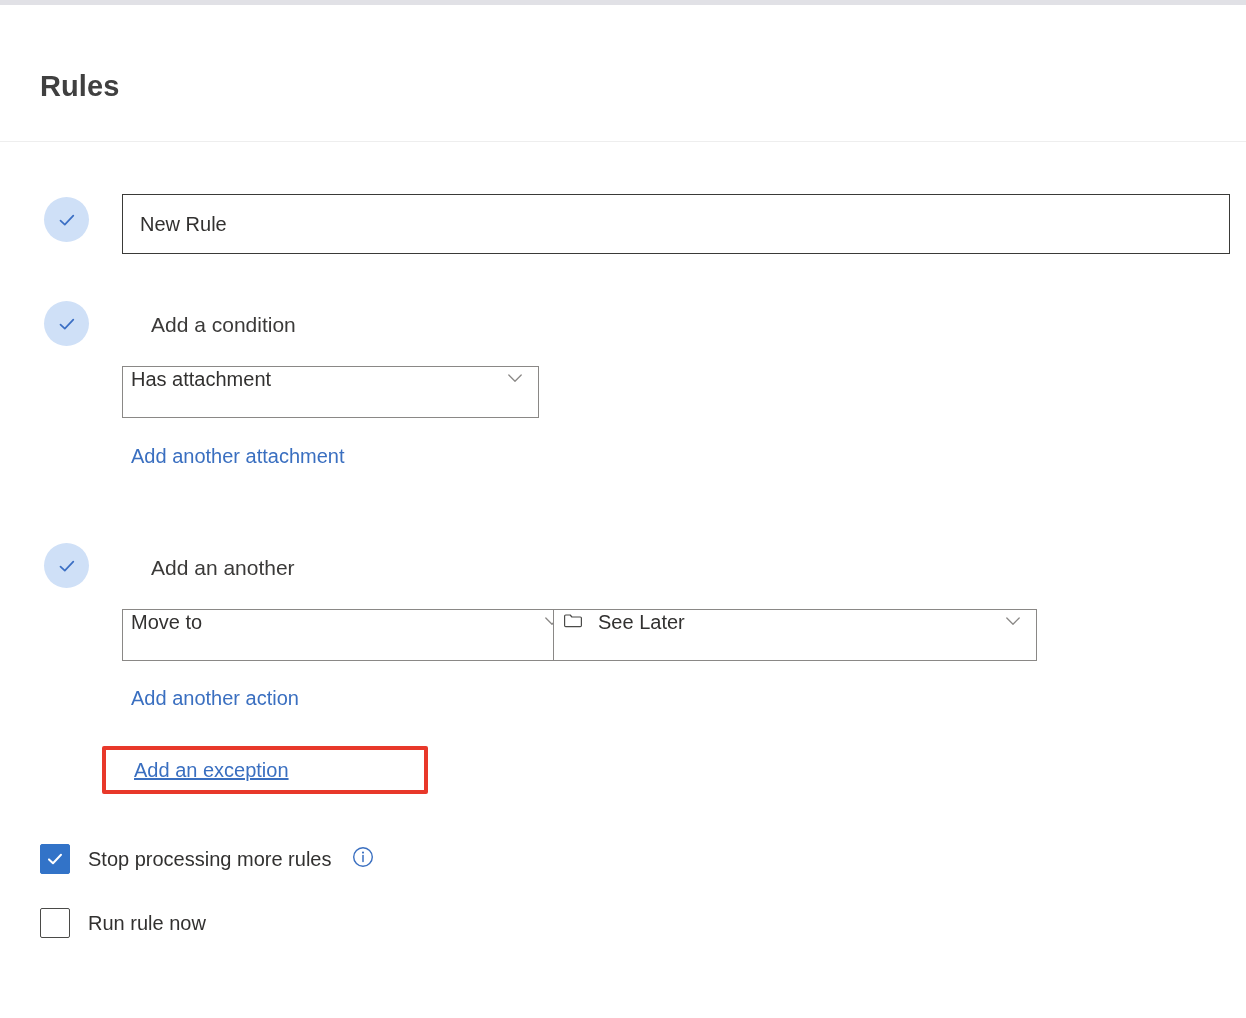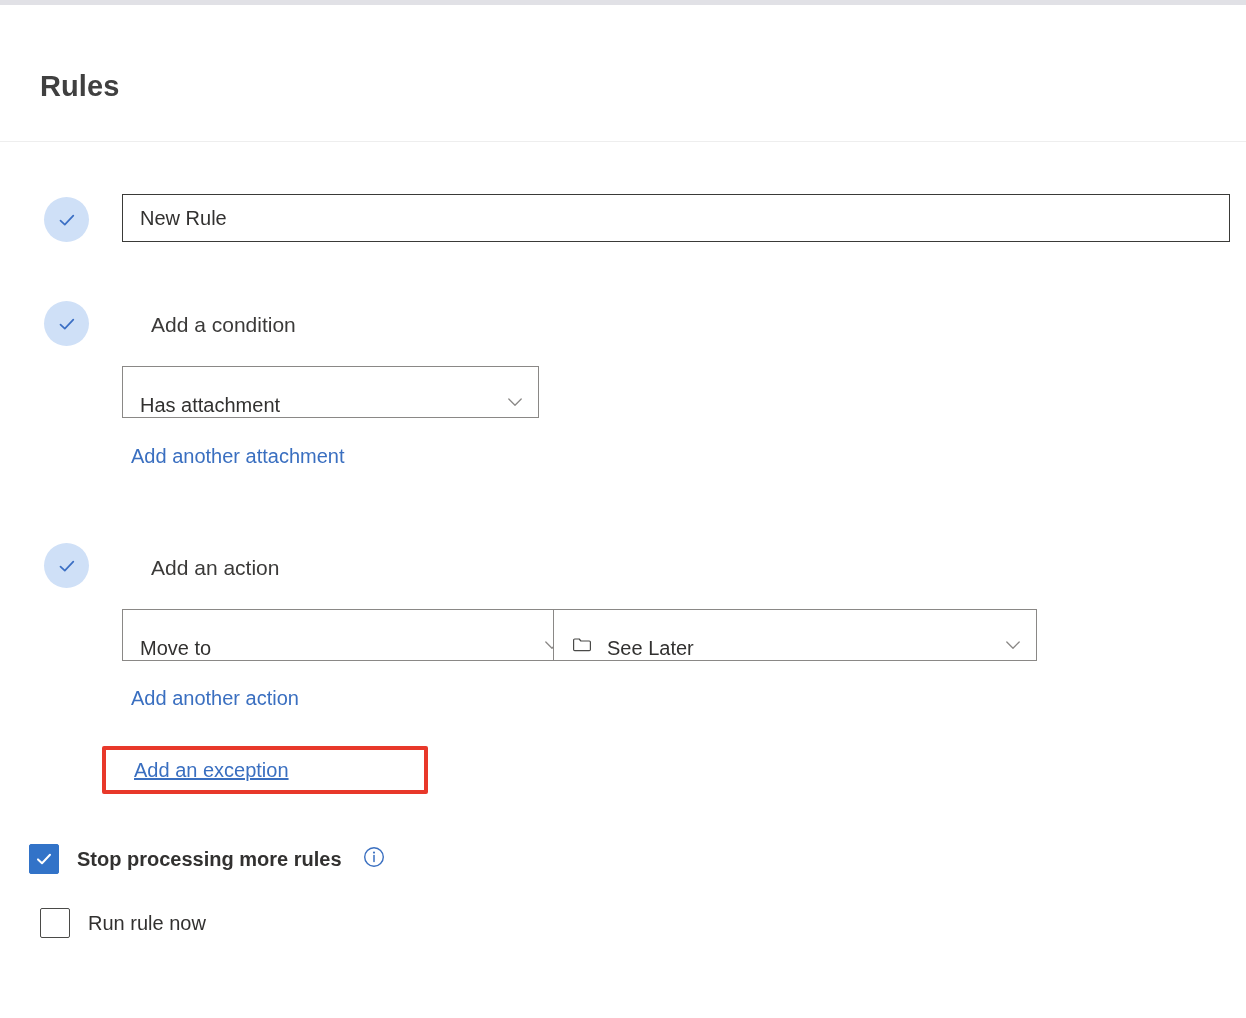--- a/index.html
+++ b/index.html
@@ -68,42 +68,42 @@
     white-space: nowrap;
     margin-left: 29px;
   }
 
   
   #rule-name-input {
     position: absolute;
     left: 122px;
     top: 194px;
     width: 1108px;
-    height: 48px;
+    height: 60px;
     box-sizing: border-box;
     border: 1px solid #3a3a38;
     background: #ffffff;
     font-family: "Liberation Sans", sans-serif;
     font-size: 20px;
     color: #323130;
     padding: 0 17px;
     outline: none;
     border-radius: 0;
   }
 
   
   .dropdown {
     position: absolute;
     box-sizing: border-box;
     height: 52px;
     border: 1px solid #8a8886;
     background: #ffffff;
     display: flex;
-    align-items: flex-end;
-    padding: 0 12px 0 17px;
+    align-items: flex-start;
+    padding: 0 12px 0 8px;
     cursor: pointer;
   }
   .dropdown .dd-text {
     font-size: 20px;
     color: #323130;
     white-space: nowrap;
     flex: 1;
     line-height: 24px;
   }
   .dropdown .chev {
@@ -179,21 +179,21 @@
     white-space: nowrap;
     line-height: 26px;
   }
   .info-ico {
     margin-left: 20px;
     flex: none;
     display: block;
     cursor: pointer;
   }
 
-  #row-stop { left: 29px; top: 844px; font-weight: bold; }
+  #row-stop { left: 40px; top: 844px; }
   #row-run  { left: 40px; top: 908px; }
 </style>
 </head>
 <body>
 
 <div id="top-strip"></div>
 
 <div id="page-title">Rules</div>
 <div id="header-divider"></div>
 
@@ -226,21 +226,21 @@
 
 <div class="link" id="add-another-condition">Add another attachment</div>
 
 <div class="step-circle" style="left:44px; top:543px;">
   <span>
     <svg width="22" height="22" viewBox="0 0 22 22">
       <path d="M4.5 11.6 L8.8 15.6 L17.3 6.6" fill="none" stroke="#3b6fc4" stroke-width="1.7" stroke-linecap="round" stroke-linejoin="round"></path>
     </svg>
   </span>
 </div>
-<div class="step-label" style="left:122px; top:554px;">Add an action</div>
+<div class="step-label" style="left:122px; top:554px;">Add an another</div>
 
 <div class="dropdown" id="action-dropdown">
   <span class="dd-text">Move to</span>
   <span class="chev">
     <svg width="22" height="22" viewBox="0 0 22 22">
       <path d="M4.8 8 L11 14.2 L17.2 8" fill="none" stroke="#8a8886" stroke-width="1.3" stroke-linecap="round" stroke-linejoin="round"></path>
     </svg>
   </span>
 </div>
 

